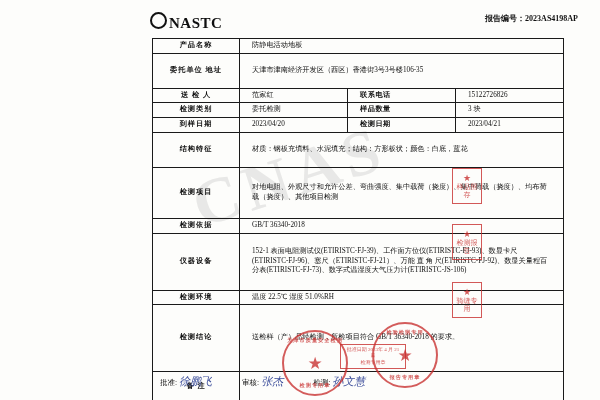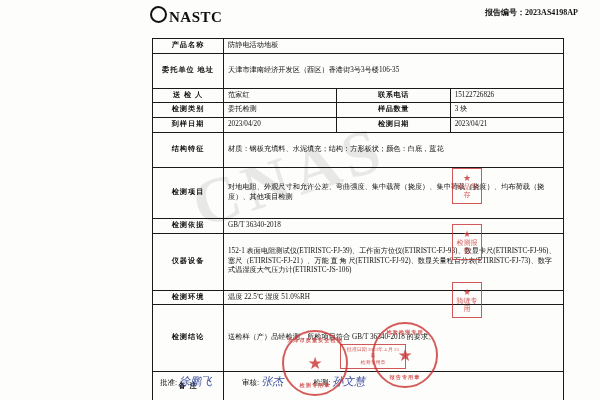--- a/index.html
+++ b/index.html
@@ -16,21 +16,21 @@
   .page {
     position: relative;
     width: 600px;
     height: 400px;
     background: #fdfdfb;
   }
 
   
   .header {
     position: absolute;
-    top: 2px;
+    top: 8px;
     left: 0;
     width: 600px;
     height: 26px;
   }
   .logo {
     position: absolute;
     left: 150px;
     top: 3px;
     font-size: 15px;
     font-weight: bold;
@@ -66,34 +66,34 @@
     top: 38px;
     width: 412px;
     border-collapse: collapse;
     table-layout: fixed;
     font-family: "Liberation Serif", serif;
   }
   .doc-table td {
     border: 1px solid #1a1a1a;
     font-size: 7.2px;
     color: #111;
-    padding: 2px 4px;
+    padding: 2px 12px;
     vertical-align: middle;
     line-height: 1.35;
   }
   .lbl {
     width: 62px;
     text-align: center;
     font-weight: bold;
     letter-spacing: 1px;
     white-space: nowrap;
   }
   .lbl2 {
     width: 60px;
-    text-align: center;
+    text-align: left;
     font-weight: bold;
     letter-spacing: 0.5px;
     white-space: nowrap;
   }
   .val { text-align: left; }
   .tall { height: 30px; }
   .taller { height: 46px; }
   .tallest { height: 52px; }
   .big { height: 62px; }
   .sig-row td { height: 26px; border: 1px solid #1a1a1a; }

